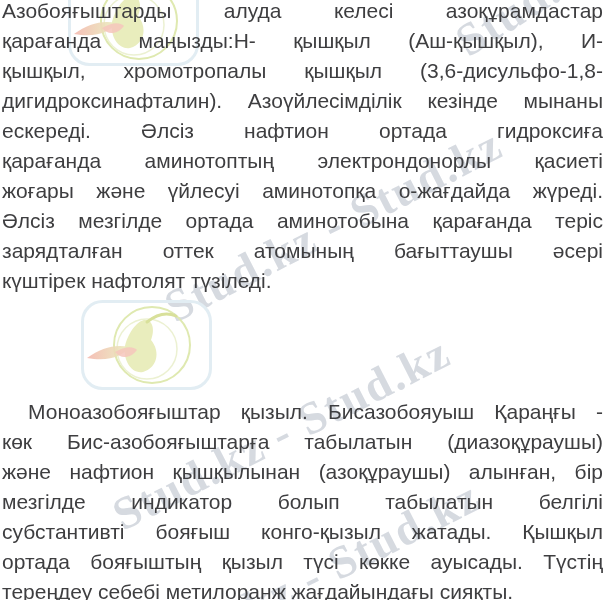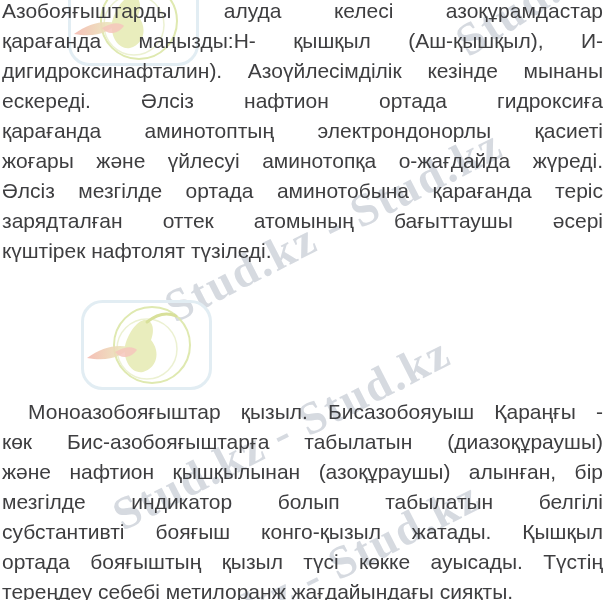--- a/index.html
+++ b/index.html
@@ -88,20 +88,21 @@
       <path d="M6,58 C20,48 34,44 48,47 C42,56 28,62 6,58 Z" fill="url(#wing2)" opacity="0.9"></path>
       <path d="M44,46 C48,30 58,20 64,20 C72,20 74,30 70,40 C80,52 76,68 62,72 C50,74 42,60 44,46 Z" fill="#e9edbd"></path>
       <path d="M34,52 C44,46 52,46 56,50 C50,58 40,60 34,52 Z" fill="#f6c6bc" opacity="0.85"></path>
       <path d="M66,22 C76,14 86,12 95,16" fill="none" stroke="#d8e09a" stroke-width="3" stroke-linecap="round"></path>
     </svg>
   </div>
 
   <div class="textblock p1">
     <div class="line">Азобояғыштарды алуда келесі азоқұрамдастар</div>
     <div class="line">қарағанда маңызды:Н- қышқыл (Аш-қышқыл), И-</div>
+    <div class="line">қышқыл, хромотропалы қышқыл (3,6-дисульфо-1,8-</div>
     <div class="line">дигидроксинафталин). Азоүйлесімділік кезінде мынаны</div>
     <div class="line">ескереді. Әлсіз нафтион ортада гидроксиға</div>
     <div class="line">қарағанда аминотоптың электрондонорлы қасиеті</div>
     <div class="line">жоғары және үйлесуі аминотопқа о-жағдайда жүреді.</div>
     <div class="line">Әлсіз мезгілде ортада аминотобына қарағанда теріс</div>
     <div class="line">зарядталған оттек атомының бағыттаушы әсері</div>
     <div class="line last">күштірек нафтолят түзіледі.</div>
   </div>
 
   <div class="textblock p2">

